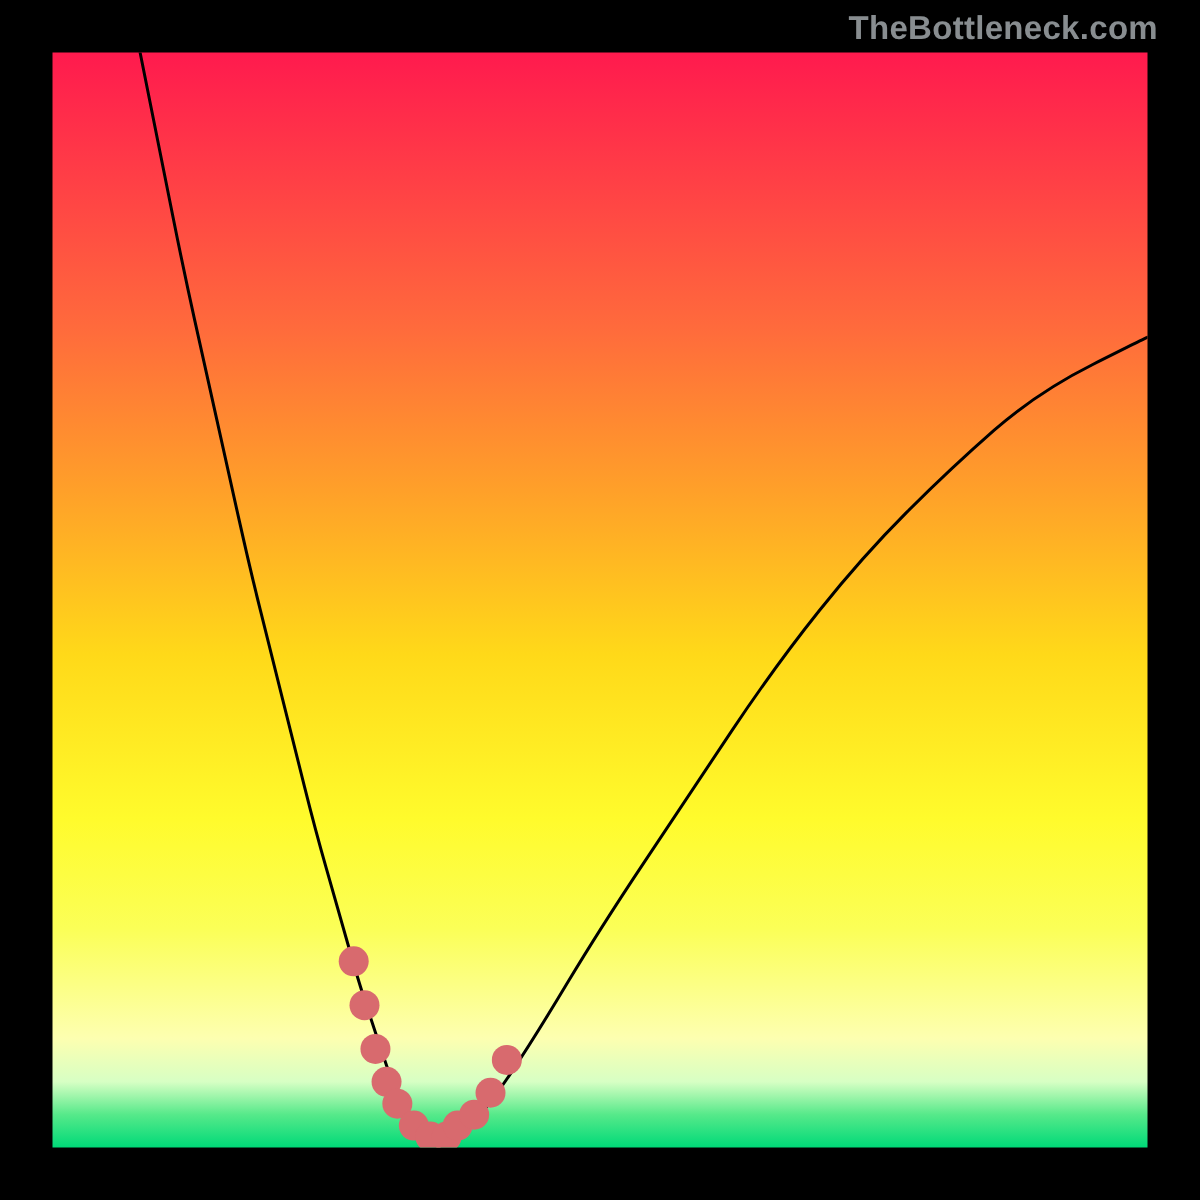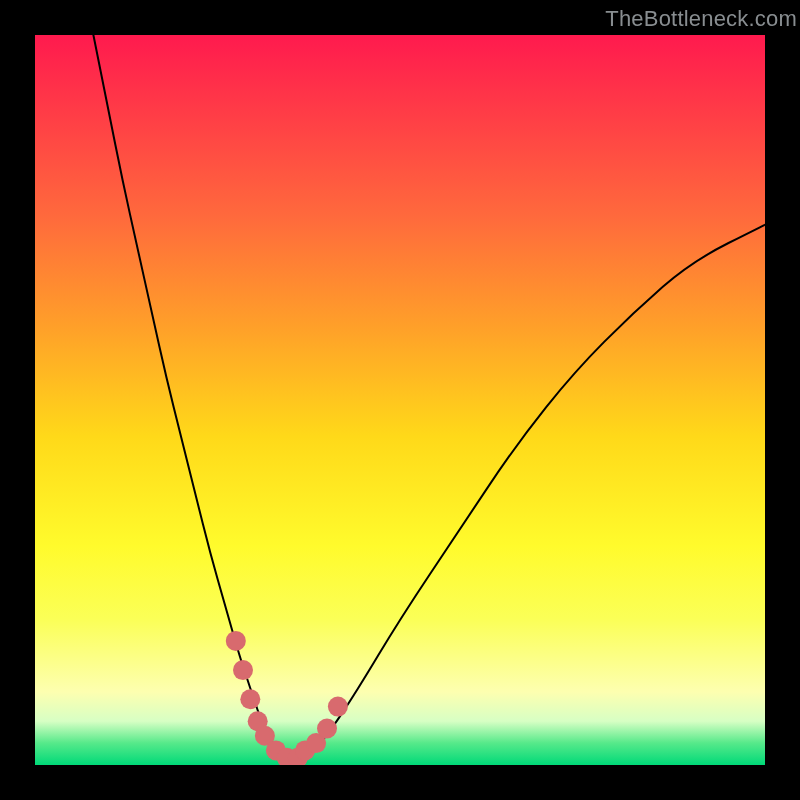--- a/index.html
+++ b/index.html
@@ -32,24 +32,24 @@
       #fbff57 80%,
       #fdffb0 90%,
       #d7ffc4 94%,
       #56e98a 97%,
       #00d978 100%
     );
   }
   .watermark {
     position: absolute;
     top: 6px;
-    right: 3px;
+    right: 28px;
     font-family: Arial, Helvetica, sans-serif;
     font-size: 22px;
-    font-weight: 400;
+    font-weight: 700;
     color: #888d90;
     letter-spacing: 0.2px;
   }
   svg.curve {
     position: absolute;
     left: 0;
     top: 0;
     width: 730px;
     height: 730px;
   }

